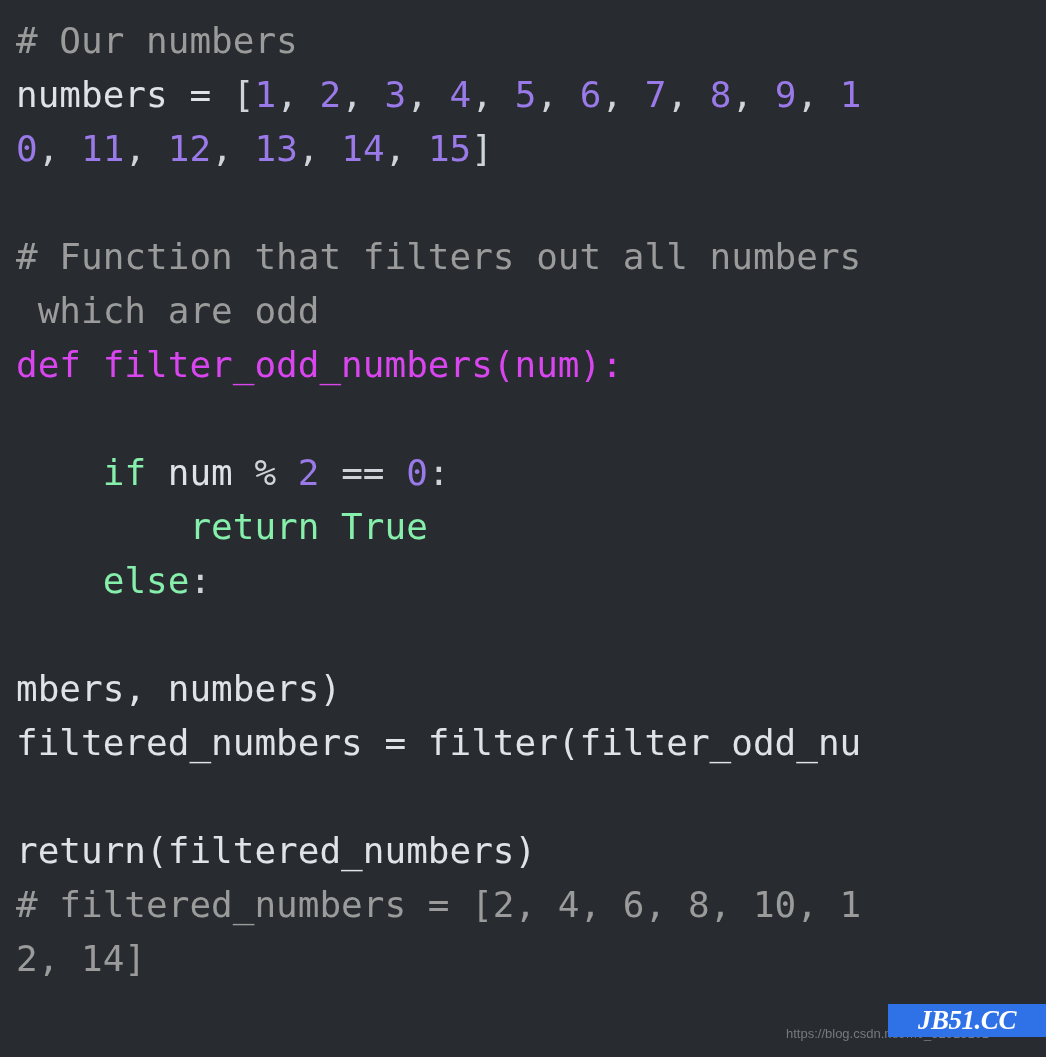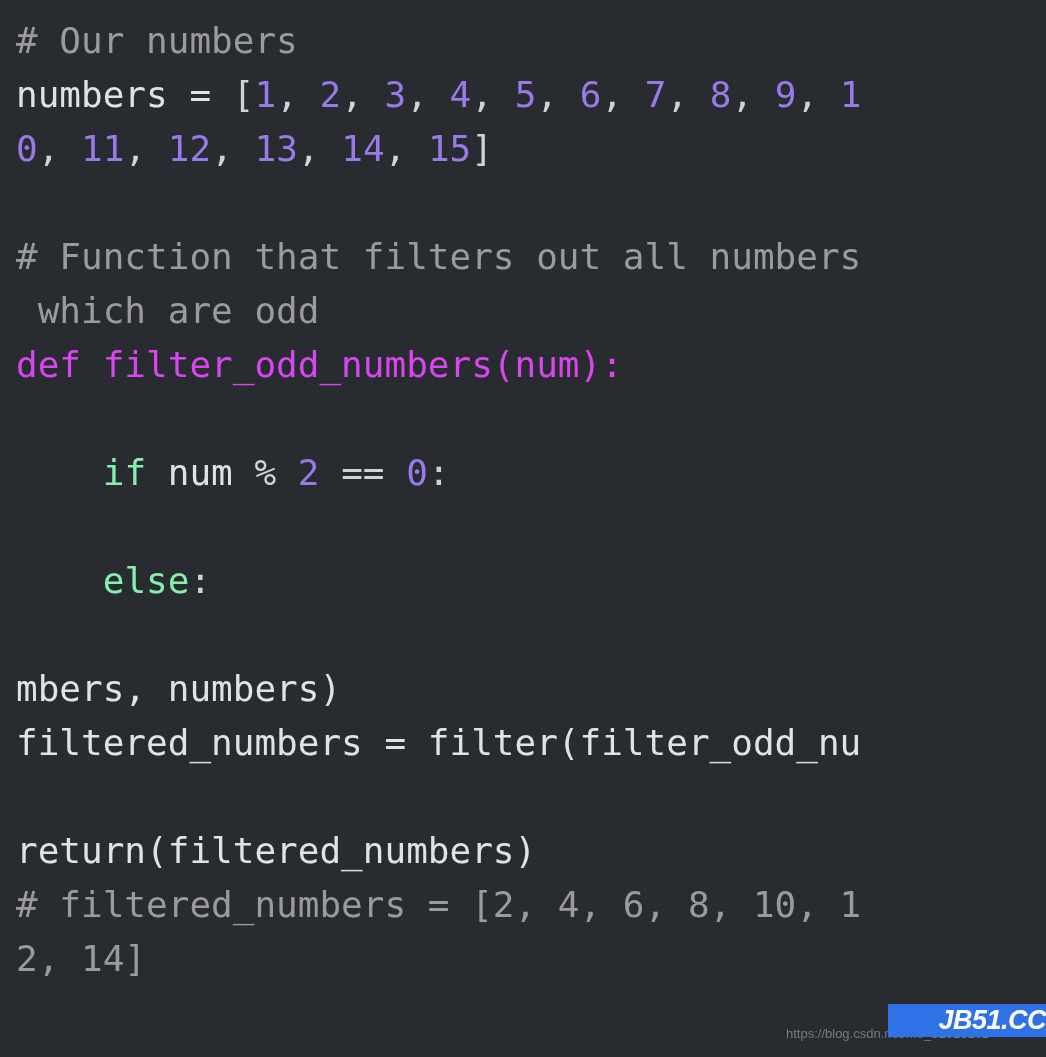--- a/index.html
+++ b/index.html
@@ -54,46 +54,46 @@
     letter-spacing: 0px;
   }
   #watermark-badge {
     position: absolute;
     left: 888px;
     top: 1004px;
     width: 158px;
     height: 33px;
     background: #2f72e8;
     color: #ffffff;
-    font-family: Liberation Sans, sans-serif;
+    font-family: Liberation Serif, serif;
     font-size: 27px;
     font-weight: bold;
     font-style: italic;
     letter-spacing: -0.5px;
-    text-align: right;
+    text-align: center;
     line-height: 33px;
     box-sizing: border-box;
   }
 </style>
 </head>
 <body>
 
 <div id="code-surface">
 
   <div id="code-block">
       <div class="code-line"><span class="tok tok-comment"># Our numbers</span></div>
       <div class="code-line"><span class="tok tok-plain">numbers = </span><span class="tok tok-punct">[</span><span class="tok tok-number">1</span><span class="tok tok-punct">, </span><span class="tok tok-number">2</span><span class="tok tok-punct">, </span><span class="tok tok-number">3</span><span class="tok tok-punct">, </span><span class="tok tok-number">4</span><span class="tok tok-punct">, </span><span class="tok tok-number">5</span><span class="tok tok-punct">, </span><span class="tok tok-number">6</span><span class="tok tok-punct">, </span><span class="tok tok-number">7</span><span class="tok tok-punct">, </span><span class="tok tok-number">8</span><span class="tok tok-punct">, </span><span class="tok tok-number">9</span><span class="tok tok-punct">, </span><span class="tok tok-number">1</span></div>
       <div class="code-line"><span class="tok tok-number">0</span><span class="tok tok-punct">, </span><span class="tok tok-number">11</span><span class="tok tok-punct">, </span><span class="tok tok-number">12</span><span class="tok tok-punct">, </span><span class="tok tok-number">13</span><span class="tok tok-punct">, </span><span class="tok tok-number">14</span><span class="tok tok-punct">, </span><span class="tok tok-number">15</span><span class="tok tok-punct">]</span></div>
       <div class="code-line blank"></div>
       <div class="code-line"><span class="tok tok-comment"># Function that filters out all numbers</span></div>
       <div class="code-line"><span class="tok tok-comment"> which are odd</span></div>
       <div class="code-line"><span class="tok tok-func">def filter_odd_numbers(num):</span></div>
       <div class="code-line blank"></div>
       <div class="code-line"><span class="tok tok-plain">    </span><span class="tok tok-keyword">if</span><span class="tok tok-plain"> num </span><span class="tok tok-punct">%</span><span class="tok tok-plain"> </span><span class="tok tok-number">2</span><span class="tok tok-plain"> </span><span class="tok tok-punct">==</span><span class="tok tok-plain"> </span><span class="tok tok-number">0</span><span class="tok tok-punct">:</span></div>
-      <div class="code-line"><span class="tok tok-plain">        </span></div>
+      <div class="code-line"><span class="tok tok-plain">        </span><span class="tok tok-keyword">return True</span></div>
       <div class="code-line"><span class="tok tok-plain">    </span><span class="tok tok-keyword">else</span><span class="tok tok-punct">:</span></div>
       <div class="code-line blank"></div>
       <div class="code-line"><span class="tok tok-plain">mbers, numbers)</span></div>
       <div class="code-line"><span class="tok tok-plain">filtered_numbers = filter(filter_odd_nu</span></div>
       <div class="code-line blank"></div>
       <div class="code-line"><span class="tok tok-plain">return(filtered_numbers)</span></div>
       <div class="code-line"><span class="tok tok-comment"># filtered_numbers = [2, 4, 6, 8, 10, 1</span></div>
       <div class="code-line"><span class="tok tok-comment">2, 14]</span></div>
     </div>
 

